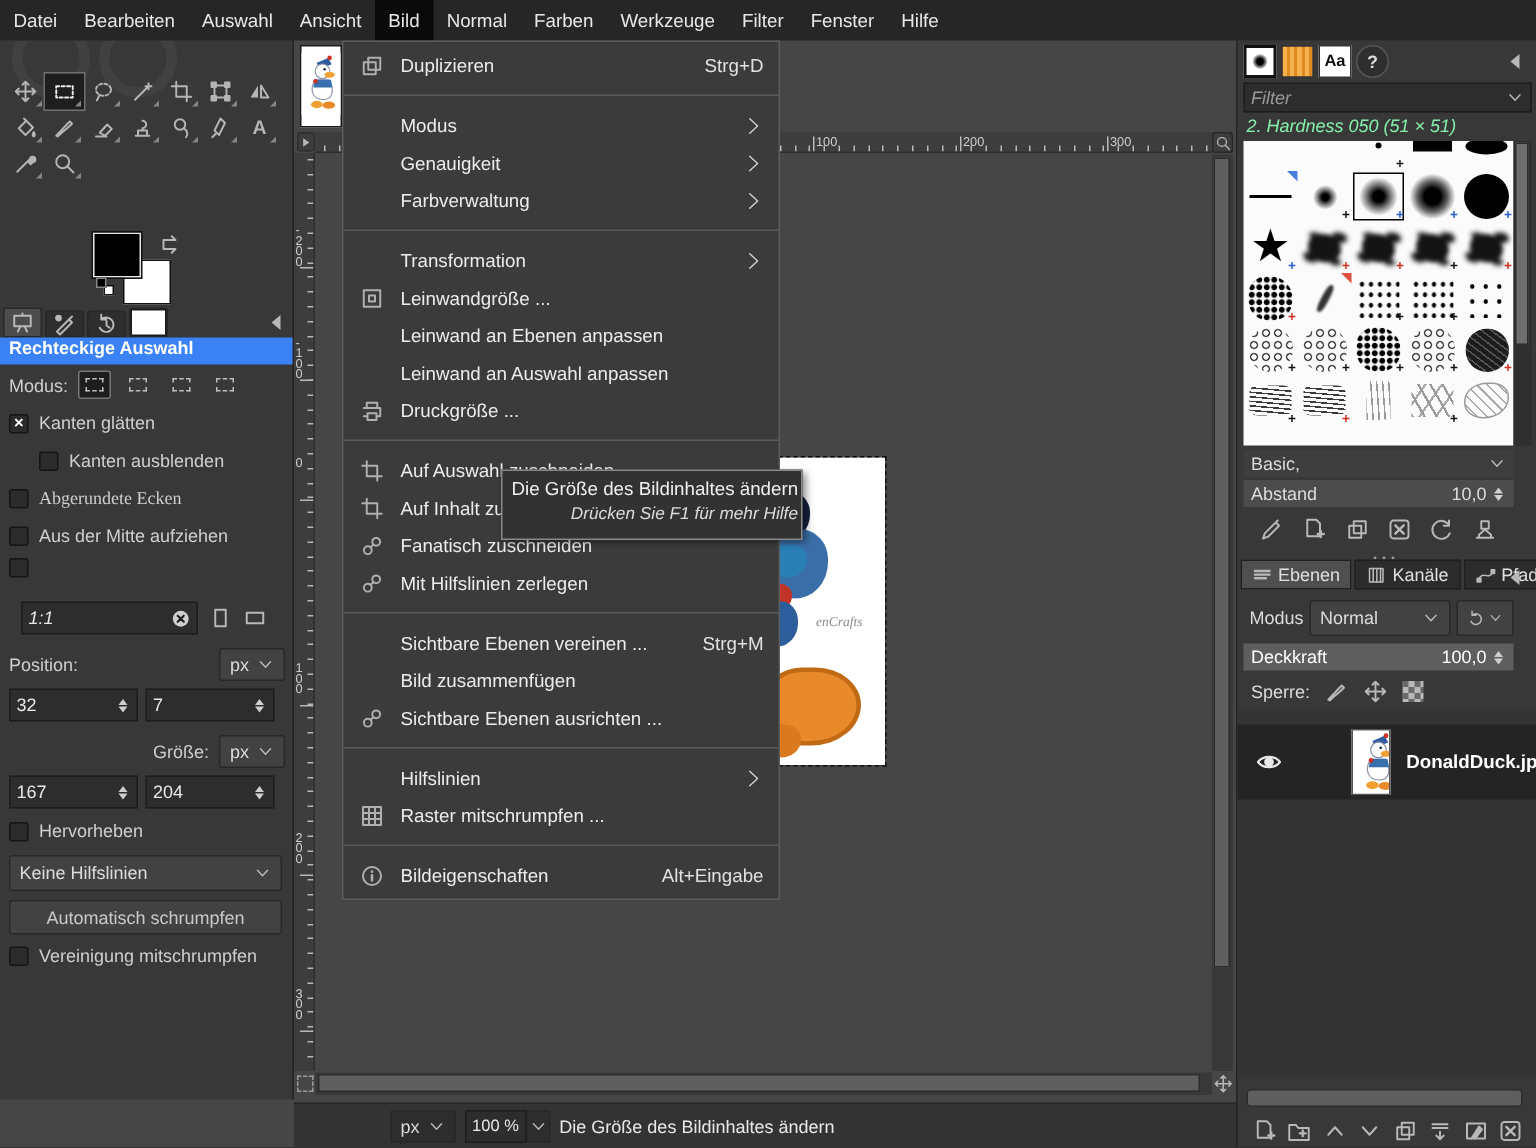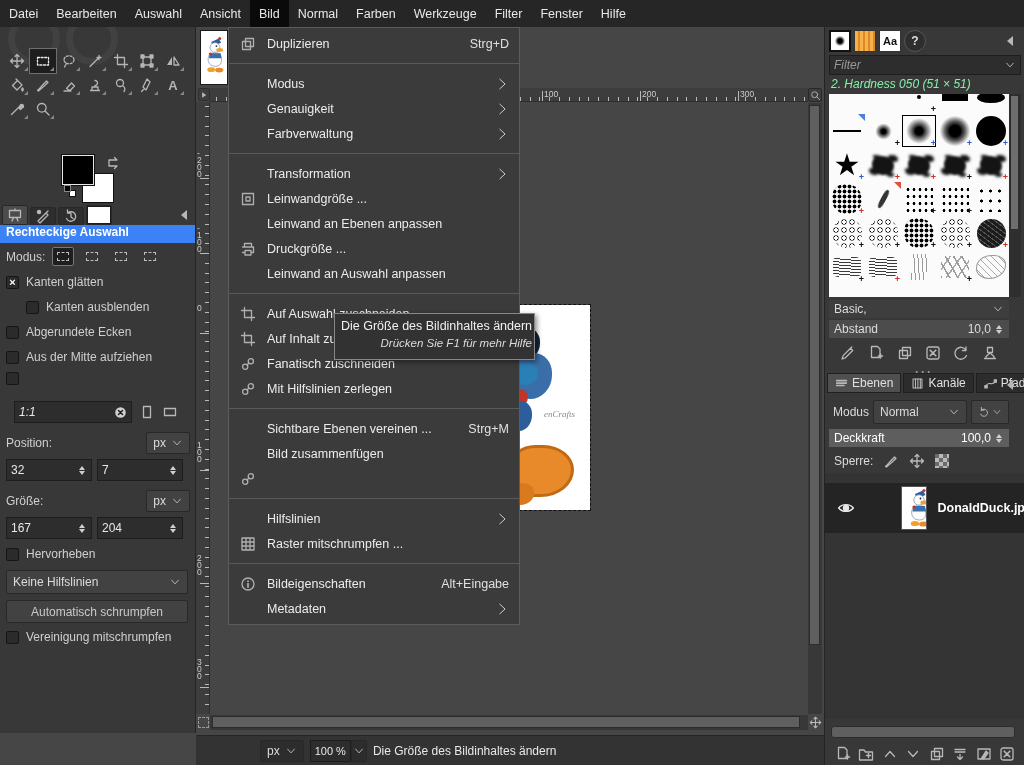--- a/index.html
+++ b/index.html
@@ -380,21 +380,21 @@
 
     <div id="opt-checks">
         <div class="opt-row" style="top: 248px;">
           <span class="chk"><span class="tick-x">×</span></span>
           <span>Kanten glätten</span>
         </div>
         <div class="opt-row" style="top: 273px; padding-left: 20px;">
           <span class="chk"></span>
           <span>Kanten ausblenden</span>
         </div>
-        <div class="opt-row" style="top: 298px;">
+        <div class="opt-row" style="top: 298px; font-family: Liberation Serif, serif;">
           <span class="chk"></span>
           <span>Abgerundete Ecken</span>
         </div>
         <div class="opt-row" style="top: 323px;">
           <span class="chk"></span>
           <span>Aus der Mitte aufziehen</span>
         </div>
       </div>
 
     <div class="opt-row" style="top:345px; left:6px;">
@@ -452,21 +452,21 @@
       </span>
       <span class="inp" style="width:86px; height:22px; justify-content:space-between; margin-left:-2px;">
         <span>7</span>
           <span class="spin">
             <i class="up"></i>
             <i class="down"></i>
           </span>
       </span>
     </div>
 
-    <div class="opt-row" style="top:463px; width:184px; justify-content:space-between;">
+    <div class="opt-row" style="top:463px; width:184px; justify-content:flex-end;">
       <span>Größe:</span>
       <span class="btn dd" style="height:22px;">
         <span>px</span>
           <span class="icn" style="width:12px; height:12px;">
             <svg viewBox="0 0 16 16">
               <g fill="none" stroke="currentColor" stroke-width="1.3" stroke-linecap="round" stroke-linejoin="round">
                 <path d="M3.5 5.5 L8 10.5 L12.5 5.5"></path>
               </g>
             </svg>
           </span>
@@ -1249,32 +1249,32 @@
             </g>
           </svg>
         </span>
         <span class="m-label">Leinwandgröße ...</span>
       </div>
       <div class="menu-row">
         <span class="m-icn icn"></span>
         <span class="m-label">Leinwand an Ebenen anpassen</span>
       </div>
       <div class="menu-row">
-        <span class="m-icn icn">
-          <svg viewBox="0 0 16 16">
-            <g fill="none" stroke="currentColor" stroke-width="1.3" stroke-linecap="round" stroke-linejoin="round">
-              <path d="M4.5 6 V2.5 h7 V6 M2.5 6 h11 v5.5 h-2.5 M5 9.5 h6 v4.5 h-6 Z M2.5 11.5 H5"></path>
-            </g>
-          </svg>
-        </span>
-        <span class="m-label">Druckgröße ...</span>
-      </div>
-      <div class="menu-row">
         <span class="m-icn icn"></span>
         <span class="m-label">Leinwand an Auswahl anpassen</span>
+      </div>
+      <div class="menu-row">
+        <span class="m-icn icn">
+          <svg viewBox="0 0 16 16">
+            <g fill="none" stroke="currentColor" stroke-width="1.3" stroke-linecap="round" stroke-linejoin="round">
+              <path d="M4.5 6 V2.5 h7 V6 M2.5 6 h11 v5.5 h-2.5 M5 9.5 h6 v4.5 h-6 Z M2.5 11.5 H5"></path>
+            </g>
+          </svg>
+        </span>
+        <span class="m-label">Druckgröße ...</span>
       </div>
       <div class="menu-sep">
         <i></i>
       </div>
       <div class="menu-row">
         <span class="m-icn icn">
           <svg viewBox="0 0 16 16">
             <g fill="none" stroke="currentColor" stroke-width="1.3" stroke-linecap="round" stroke-linejoin="round">
               <path d="M4.5 1.5 V11.5 H14.5 M1.5 4.5 H11.5 V14.5"></path>
             </g>
@@ -1331,20 +1331,21 @@
       <div class="menu-row">
         <span class="m-icn icn">
           <svg viewBox="0 0 16 16">
             <g fill="none" stroke="currentColor" stroke-width="1.3" stroke-linecap="round" stroke-linejoin="round">
               <circle cx="5.2" cy="10.8" r="2.6"></circle>
               <circle cx="10.8" cy="5.2" r="2.6"></circle>
               <path d="M7 9 L9 7"></path>
             </g>
           </svg>
         </span>
+        <span class="m-label">Sichtbare Ebenen ausrichten ...</span>
       </div>
       <div class="menu-sep">
         <i></i>
       </div>
       <div class="menu-row">
         <span class="m-icn icn"></span>
         <span class="m-label">Hilfslinien</span>
         <span class="m-arrow icn">
           <svg viewBox="0 0 16 16">
             <g fill="none" stroke="currentColor" stroke-width="1.3" stroke-linecap="round" stroke-linejoin="round">
@@ -1371,31 +1372,20 @@
         <span class="m-icn icn">
           <svg viewBox="0 0 16 16">
             <g fill="none" stroke="currentColor" stroke-width="1.3" stroke-linecap="round" stroke-linejoin="round">
               <circle cx="8" cy="8" r="6"></circle>
               <path d="M8 5 v0.2 M8 7.5 v3.5" stroke-width="1.7"></path>
             </g>
           </svg>
         </span>
         <span class="m-label">Bildeigenschaften</span>
         <span class="m-short">Alt+Eingabe</span>
-      </div>
-      <div class="menu-row">
-        <span class="m-icn icn"></span>
-        <span class="m-label">Metadaten</span>
-        <span class="m-arrow icn">
-          <svg viewBox="0 0 16 16">
-            <g fill="none" stroke="currentColor" stroke-width="1.3" stroke-linecap="round" stroke-linejoin="round">
-              <path d="M5.5 2.5 L11.5 8 L5.5 13.5" stroke-width="1.1"></path>
-            </g>
-          </svg>
-        </span>
       </div>
     </div>
 
   <div id="tooltip" class="abs">
     <div class="t1">Die Größe des Bildinhaltes ändern</div>
     <div class="t2">Drücken Sie F1 für mehr Hilfe</div>
   </div>
 
 </div>
 

